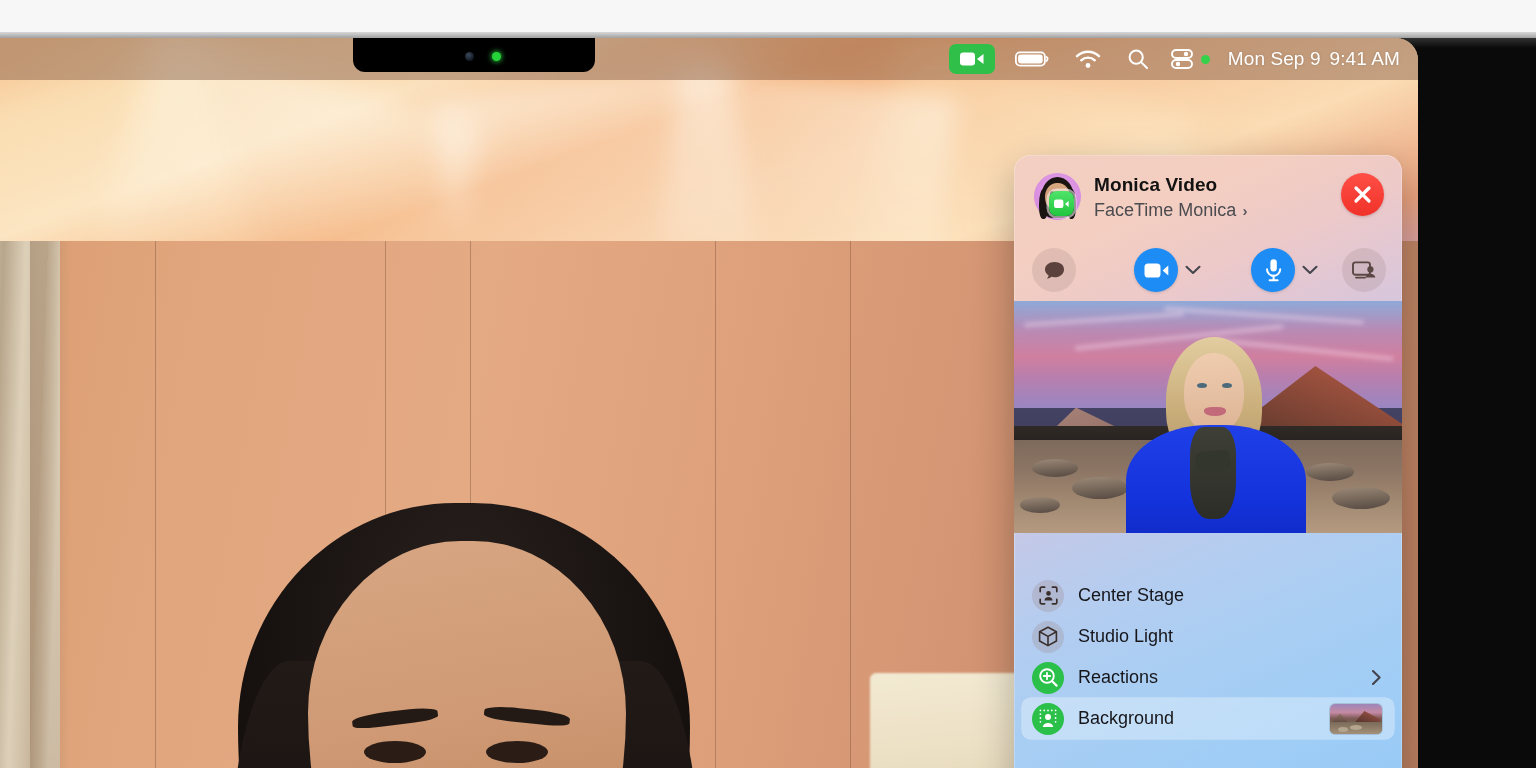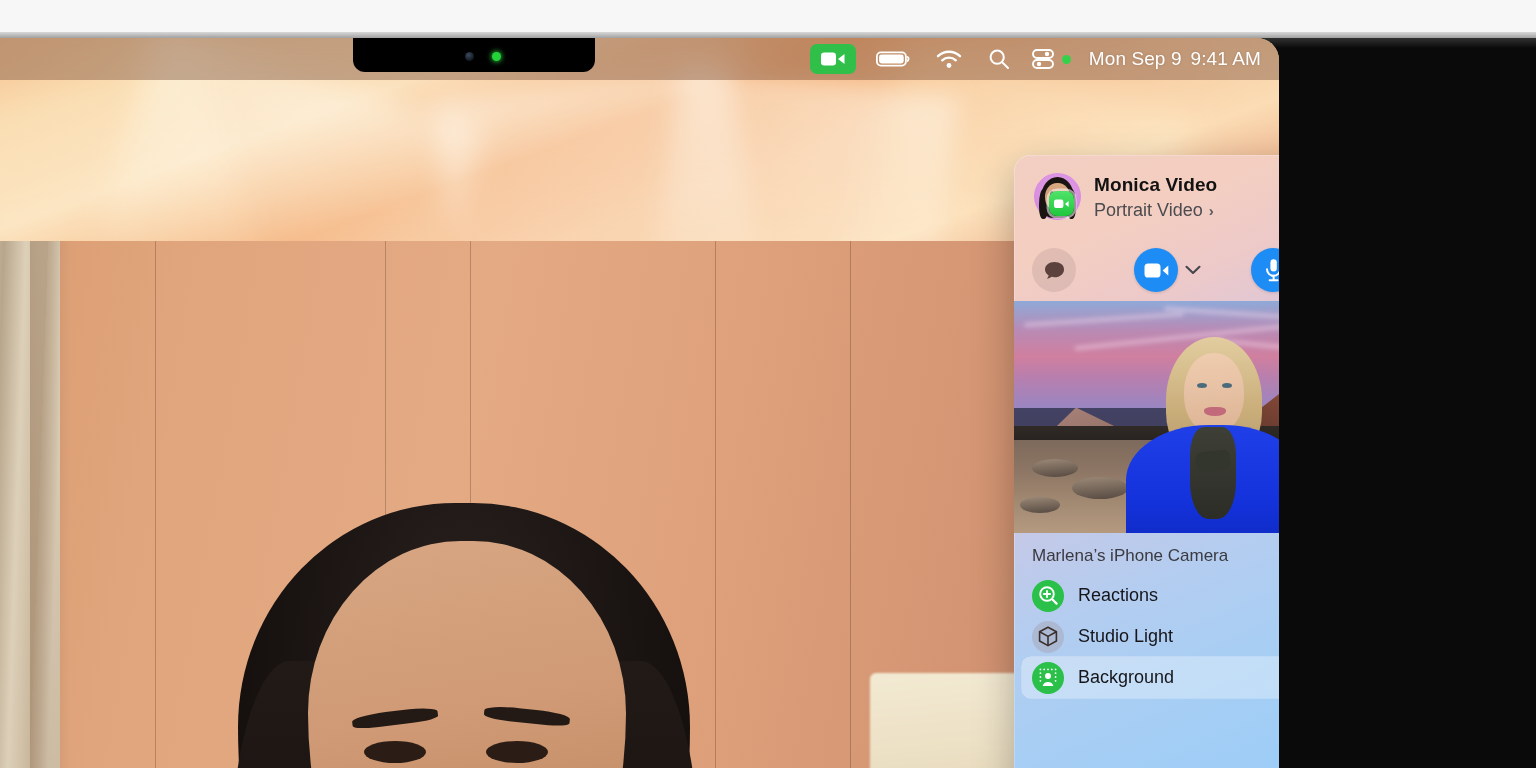--- a/index.html
+++ b/index.html
@@ -51,21 +51,21 @@
     position: absolute; left: 139px; top: 14px;
     width: 9px; height: 9px; border-radius: 50%;
     background: #25d23a;
     box-shadow: 0 0 5px 1px rgba(50,225,70,0.75);
   }
 
   
   #screen {
     position: absolute;
     left: 0; top: 38px;
-    width: 1279px; height: 730px;
+    width: 1418px; height: 730px;
     overflow: hidden;
     border-radius: 0 22px 0 0;
     z-index: 20;
   }
 
   
   #wallpaper {
     position: absolute; inset: 0;
     background:
       linear-gradient(178deg, rgba(255,255,255,0.0) 60%, rgba(255,255,255,0.0) 100%),
@@ -416,21 +416,21 @@
         <div class="memoji-mouth"></div>
       </div>
       <div id="pp-badge">
         <svg width="15" height="10" viewBox="0 0 15 10">
             <rect x="0" y="0.6" width="9.4" height="8.4" rx="2.1" fill="#fff"></rect>
             <path d="M11 5 L14.6 2 L14.6 8 Z" fill="#fff"></path>
           </svg>
       </div>
       <div id="pp-name">Monica Video</div>
       <div id="pp-sub">
-        <span>Portrait Video</span>
+        <span>FaceTime Monica</span>
         <span class="chev">›</span>
       </div>
       <div id="pp-close">
         <svg width="19" height="19" viewBox="0 0 19 19">
             <line x1="3" y1="3" x2="16" y2="16" stroke="#fff" stroke-width="3.2" stroke-linecap="round"></line>
             <line x1="16" y1="3" x2="3" y2="16" stroke="#fff" stroke-width="3.2" stroke-linecap="round"></line>
           </svg>
       </div>
     </div>
 
@@ -496,67 +496,66 @@
       <div class="sv sv-hair"></div>
       <div class="sv sv-face"></div>
       <div class="sv-eye l"></div>
       <div class="sv-eye r"></div>
       <div class="sv sv-mouth"></div>
       <div class="sv sv-body"></div>
       <div class="sv sv-scarf"></div>
       <div class="sv sv-scarf-knot"></div>
     </div>
 
-    <div id="pp-source">
-      <div id="src-label">Marlena’s iPhone Camera</div>
-      <div id="src-right">
-        <span id="src-pct">100%</span>
-        <span id="src-batt">
-            <span class="fill"></span>
-          </span>
-        <span id="src-chev">
-          <svg width="17" height="11" viewBox="0 0 17 11">
-              <path d="M1.8 2 L8.5 8.6 L15.2 2" stroke="#3c3c45" stroke-width="2.1" fill="none" stroke-linecap="round" stroke-linejoin="round"></path>
-            </svg>
-        </span>
-      </div>
-    </div>
 
     <div id="pp-list">
 
-
+      <div class="eff-row">
+        <div class="eff-icon off">
+          <svg width="19" height="19" viewBox="0 0 19 19">
+            <path d="M1.2 5.6 V2.6 a1.4 1.4 0 0 1 1.4-1.4 H5.6" stroke="#3a2f2c" stroke-width="1.7" fill="none" stroke-linecap="round"></path>
+            <path d="M13.4 1.2 H16.4 a1.4 1.4 0 0 1 1.4 1.4 V5.6" stroke="#3a2f2c" stroke-width="1.7" fill="none" stroke-linecap="round"></path>
+            <path d="M17.8 13.4 V16.4 a1.4 1.4 0 0 1 -1.4 1.4 H13.4" stroke="#3a2f2c" stroke-width="1.7" fill="none" stroke-linecap="round"></path>
+            <path d="M5.6 17.8 H2.6 a1.4 1.4 0 0 1 -1.4 -1.4 V13.4" stroke="#3a2f2c" stroke-width="1.7" fill="none" stroke-linecap="round"></path>
+            <circle cx="9.5" cy="7.4" r="2.3" fill="#3a2f2c"></circle>
+            <path d="M5.4 14.4 a4.2 4.2 0 0 1 8.2 0 z" fill="#3a2f2c"></path>
+          </svg>
+        </div>
+        <div class="eff-label">Center Stage</div>
+      </div>
+
+
+      <div class="eff-row">
+        <div class="eff-icon off">
+          <svg width="20" height="21" viewBox="0 0 20 21">
+            <path d="M10 1.2 L18.4 5.8 V15 L10 19.6 L1.6 15 V5.8 Z" stroke="#3a2f2c" stroke-width="1.6" fill="none" stroke-linejoin="round"></path>
+            <path d="M1.6 5.8 L10 10.4 L18.4 5.8" stroke="#3a2f2c" stroke-width="1.6" fill="none" stroke-linejoin="round"></path>
+            <line x1="10" y1="10.4" x2="10" y2="19.6" stroke="#3a2f2c" stroke-width="1.6"></line>
+          </svg>
+        </div>
+        <div class="eff-label">Studio Light</div>
+      </div>
 
       <div class="eff-row">
         <div class="eff-icon on">
           <svg width="21" height="21" viewBox="0 0 21 21">
             <circle cx="9" cy="9" r="6.8" stroke="#fff" stroke-width="1.9" fill="none"></circle>
             <line x1="9" y1="5.8" x2="9" y2="12.2" stroke="#fff" stroke-width="1.8" stroke-linecap="round"></line>
             <line x1="5.8" y1="9" x2="12.2" y2="9" stroke="#fff" stroke-width="1.8" stroke-linecap="round"></line>
             <line x1="14.2" y1="14.2" x2="18.6" y2="18.6" stroke="#fff" stroke-width="2.2" stroke-linecap="round"></line>
           </svg>
         </div>
         <div class="eff-label">Reactions</div>
         <div class="eff-tail">
           <span class="eff-chev">
             <svg width="11" height="17" viewBox="0 0 11 17">
                 <path d="M2 2 L8.6 8.5 L2 15" stroke="#43434d" stroke-width="2.1" fill="none" stroke-linecap="round" stroke-linejoin="round"></path>
               </svg>
           </span>
         </div>
-      </div>
-
-      <div class="eff-row">
-        <div class="eff-icon off">
-          <svg width="20" height="21" viewBox="0 0 20 21">
-            <path d="M10 1.2 L18.4 5.8 V15 L10 19.6 L1.6 15 V5.8 Z" stroke="#3a2f2c" stroke-width="1.6" fill="none" stroke-linejoin="round"></path>
-            <path d="M1.6 5.8 L10 10.4 L18.4 5.8" stroke="#3a2f2c" stroke-width="1.6" fill="none" stroke-linejoin="round"></path>
-            <line x1="10" y1="10.4" x2="10" y2="19.6" stroke="#3a2f2c" stroke-width="1.6"></line>
-          </svg>
-        </div>
-        <div class="eff-label">Studio Light</div>
       </div>
 
       <div class="eff-row selected">
         <div class="eff-icon on">
           <svg width="21" height="21" viewBox="0 0 21 21">
             <g fill="#fff" opacity="0.95">
               <circle cx="2.4" cy="2.4" r="0.9"></circle>
                 <circle cx="6.2" cy="2.4" r="0.9"></circle>
                 <circle cx="10" cy="2.4" r="0.9"></circle>
                 <circle cx="13.8" cy="2.4" r="0.9"></circle>

